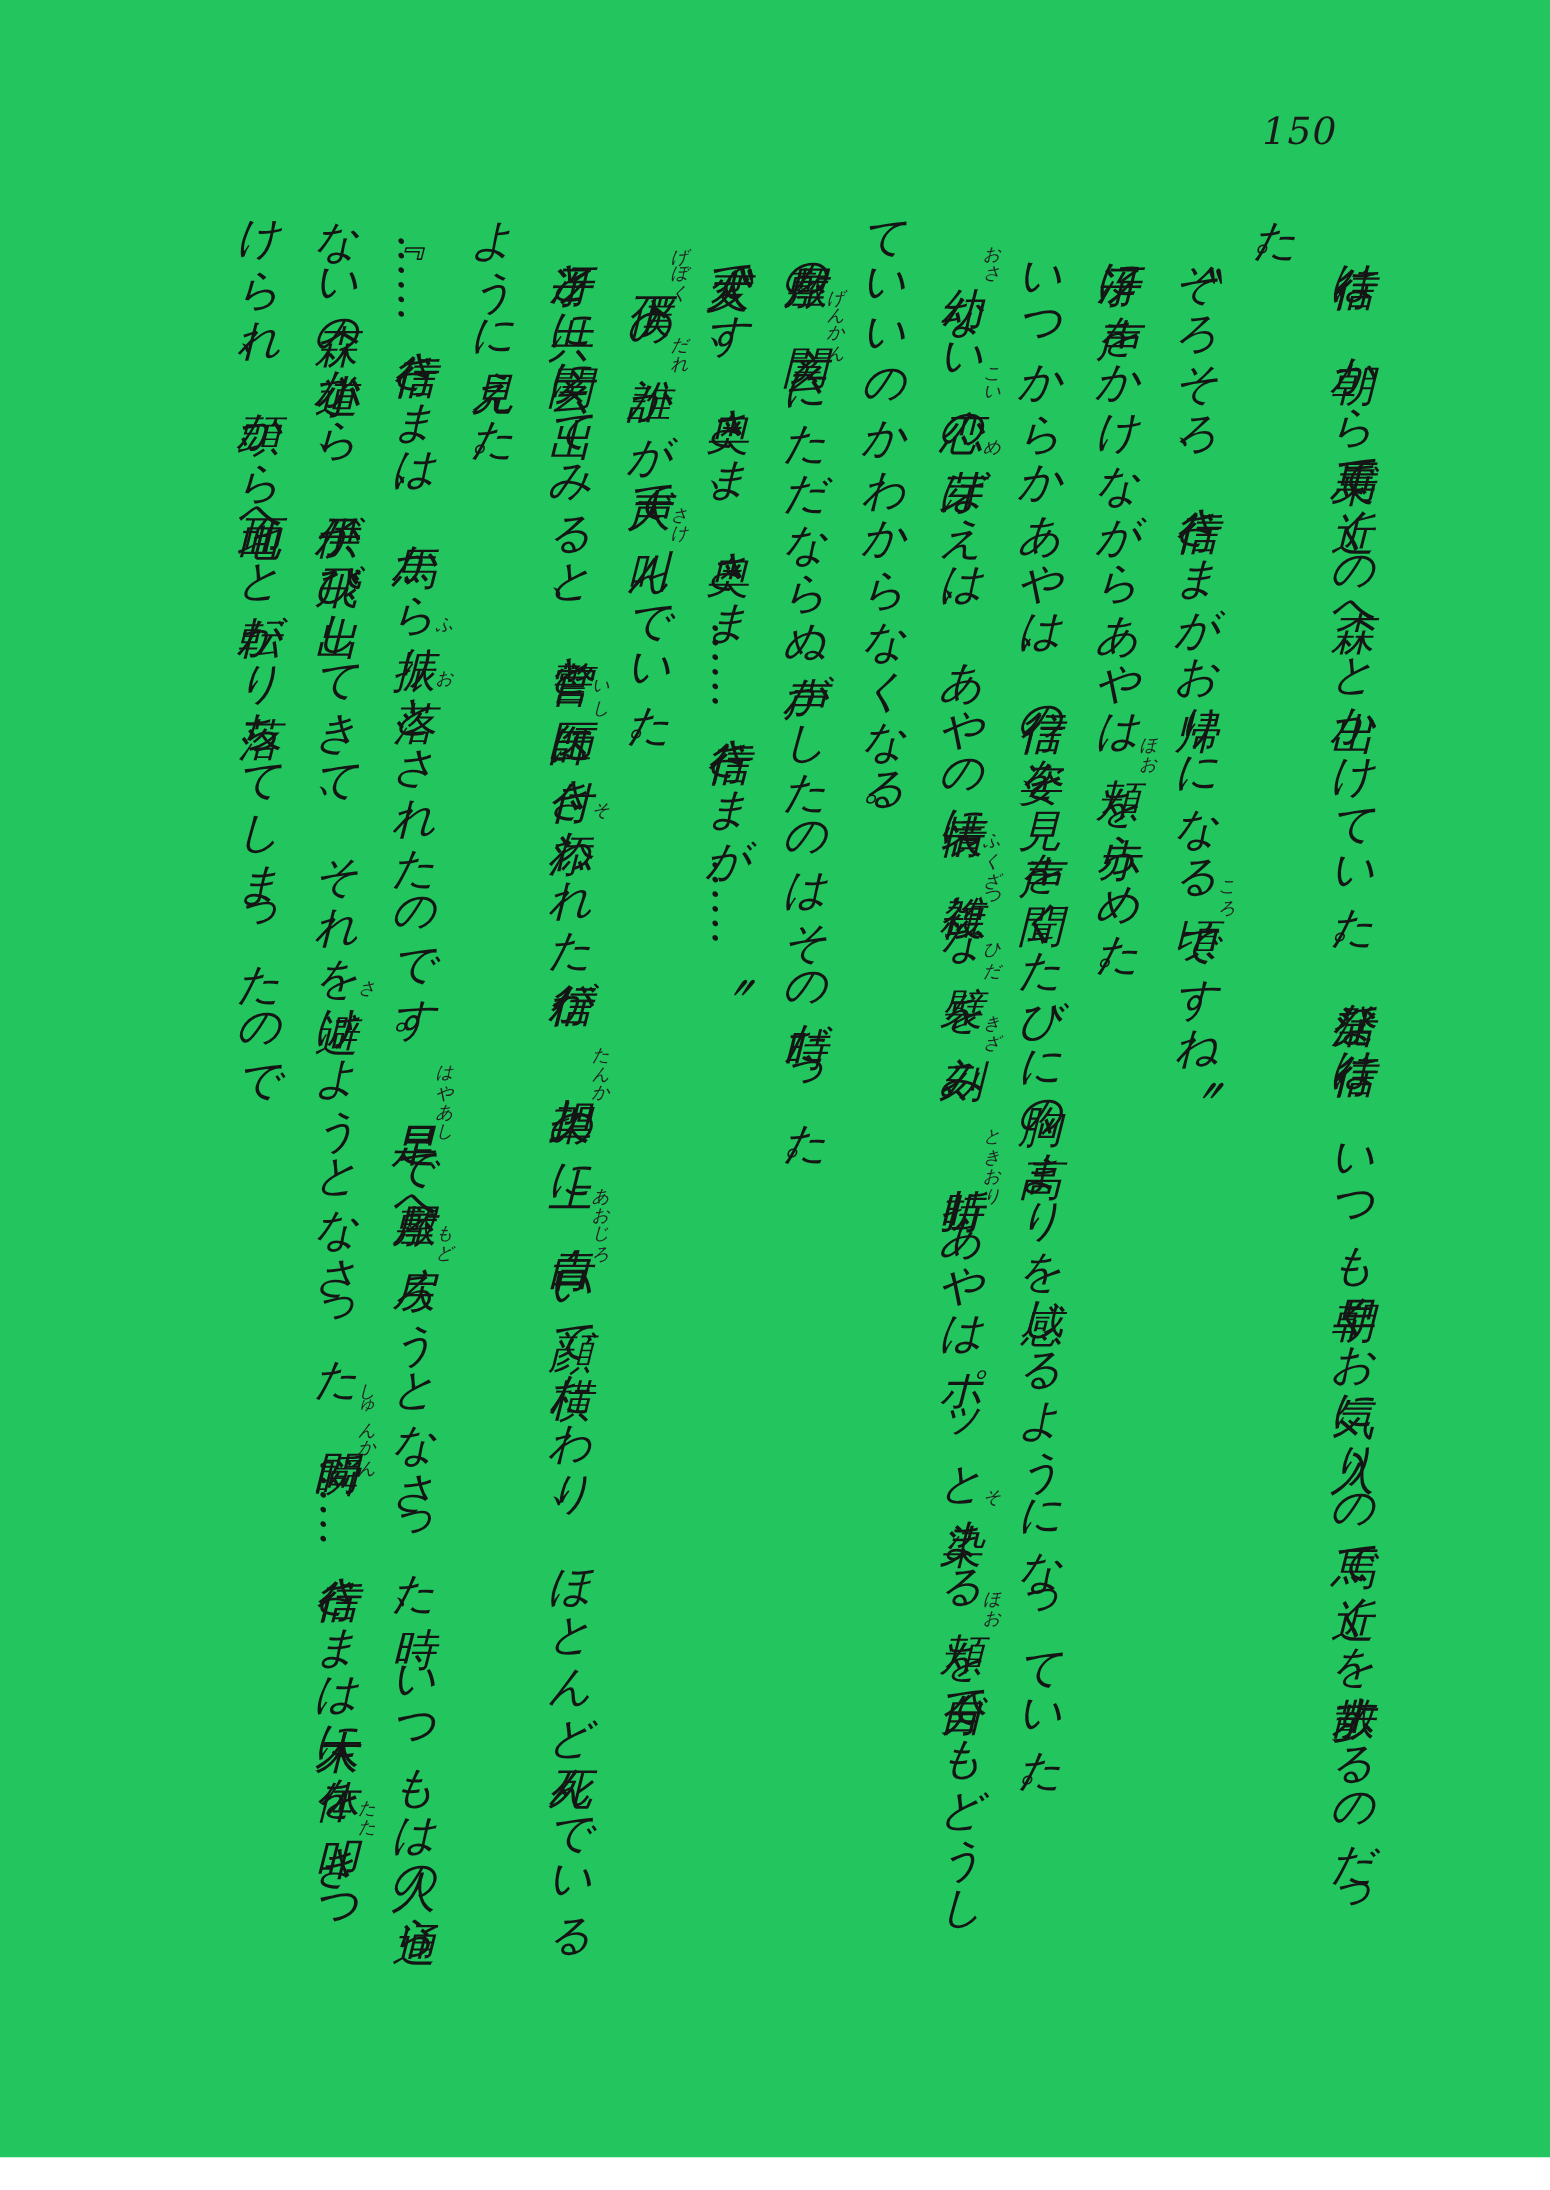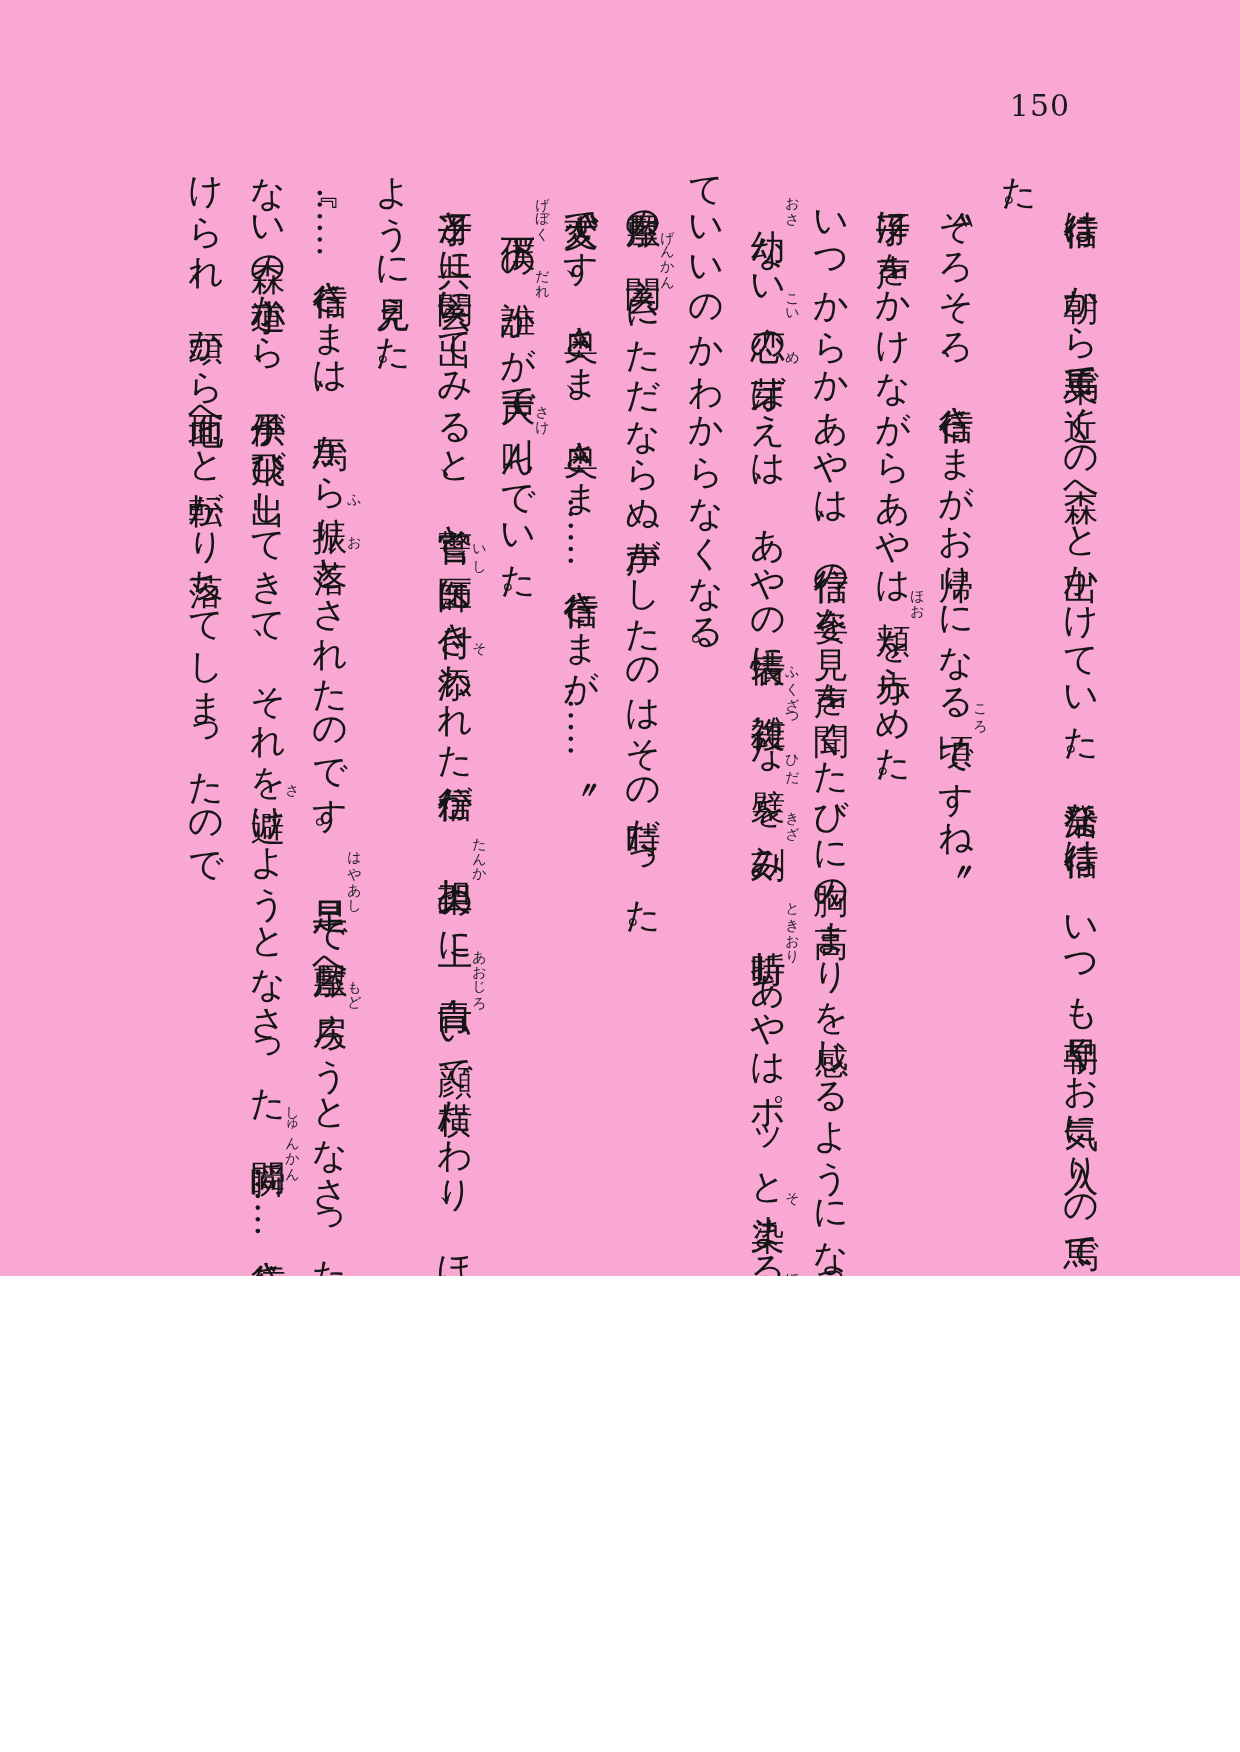--- a/index.html
+++ b/index.html
@@ -3,25 +3,26 @@
 <meta charset="utf-8">
 <style>
   html, body {
     margin: 0;
     padding: 0;
     background: #ffffff;
   }
   .page {
     position: relative;
     width: 1240px;
-    height: 1276px;
-    background: #f9a8d4;
+    height: 1726px;
+    background: #22c55e;
     overflow: hidden;
     font-family: "DejaVu Serif", "Liberation Serif", serif;
     color: #151515;
+    font-style: italic;
   }
   .page-number {
     position: absolute;
     top: 88px;
     left: 1002px;
     width: 76px;
     text-align: center;
     font-size: 30px;
     letter-spacing: 1px;
     color: #1a1a1a;

